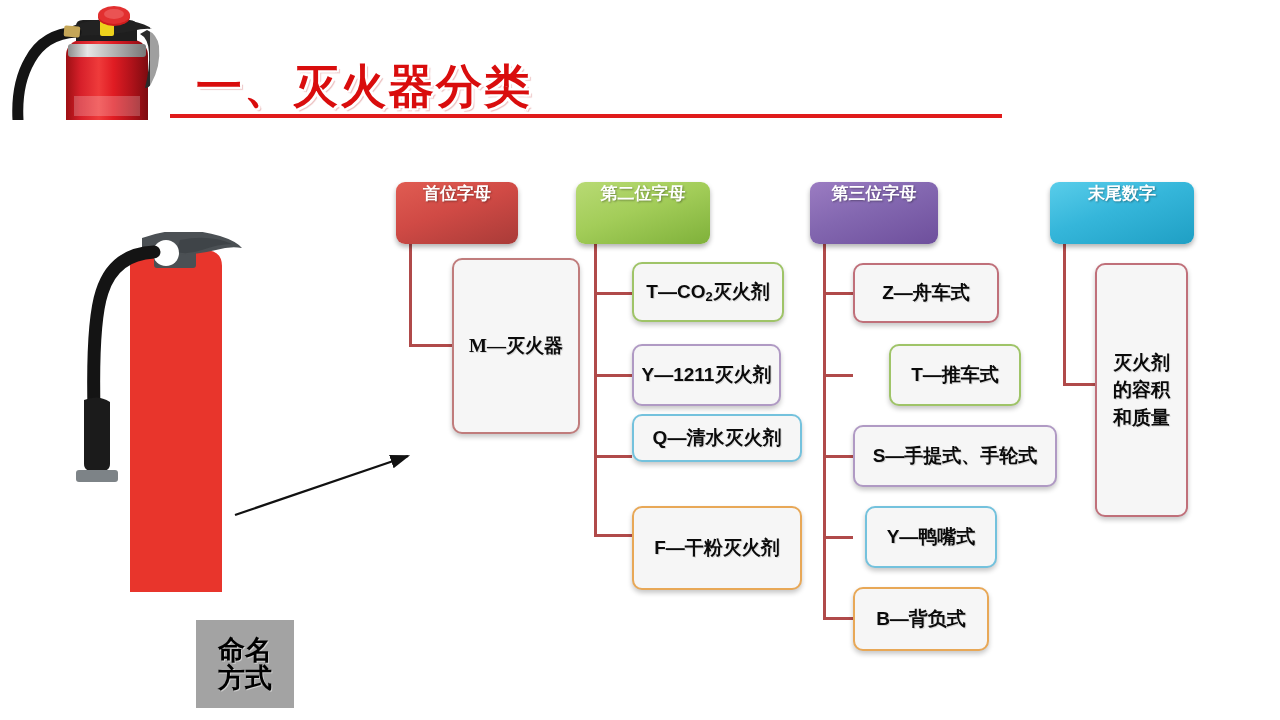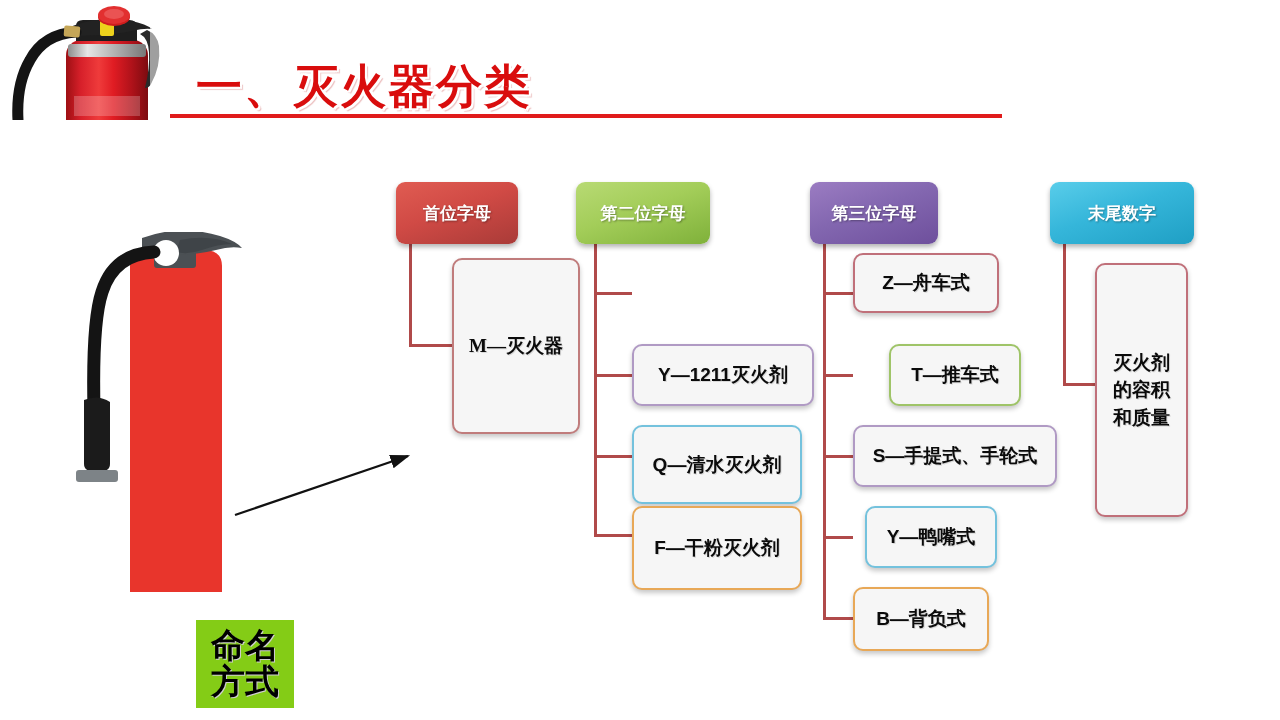--- a/index.html
+++ b/index.html
@@ -24,21 +24,21 @@
       2px 0 0 #fff,-2px 0 0 #fff,0 2px 0 #fff,0 -2px 0 #fff,
       2px 2px 0 #fff,-2px -2px 0 #fff,2px -2px 0 #fff,-2px 2px 0 #fff,
       3px 3px 1px rgba(180,0,0,.25);
     white-space:nowrap;
   }
   .title-rule{position:absolute;left:170px;top:114px;width:832px;height:4px;background:#e01b1b;}
 
   
   .chip{
     position:absolute;border-radius:9px;
-    display:flex;align-items:center;justify-content:center;
+    display:flex;justify-content:center;
     color:#ffffff;font-weight:bold;font-size:17px;
     box-shadow:0 3px 5px rgba(0,0,0,.30);
     text-shadow:1px 1px 2px rgba(0,0,0,.35);
     white-space:nowrap;
   }
   .node{
     position:absolute;border-radius:10px;
     background:#f6f6f6;border:2px solid #bbb;
     display:flex;align-items:center;justify-content:center;
     font-weight:bold;font-size:19px;color:#0b0b0b;
@@ -49,23 +49,23 @@
   }
   .node.multiline{flex-direction:column;font-size:19px;}
   .conn{position:absolute;background:#b04a4a;}
   .v{width:3px;}
   .h{height:3px;}
 
   
   #ext{position:absolute;left:62px;top:232px;width:230px;height:370px;}
   .ext-label-box{
     position:absolute;left:134px;top:388px;width:98px;height:88px;
-    background:#84cc16;display:flex;flex-direction:column;
+    background:#a3a3a3;display:flex;flex-direction:column;
     align-items:center;justify-content:center;
-    font-size:34px;font-weight:bold;color:#000;line-height:1.05;
+    font-size:27px;font-weight:bold;color:#000;line-height:1.05;
     text-shadow:1px 1px 0 #cfcfcf;
   }
   #arrow{position:absolute;left:180px;top:430px;width:280px;height:120px;pointer-events:none;}
   sub{font-size:.68em;vertical-align:-.22em;}
 </style>
 </head>
 <body>
 
 <div id="slide">
 
@@ -183,31 +183,34 @@
   </div>
 
   <div class="chip" style="left:1050px;top:182px;width:144px;height:62px;background:linear-gradient(160deg,#59cdea 0%,#35b6da 45%,#1f9fc4 100%);">
     <span>末尾数字</span>
   </div>
 
   <div class="node" style="left:452px;top:258px;width:128px;height:176px;border-color:#c07c7c;font-family:Liberation Serif, serif;">
     <span>M—灭火器</span>
   </div>
 
-  <div class="node" style="left:632px;top:344px;width:182px;height:62px;border-color:#b09ac4;">
+  <div class="node" style="left:632px;top:262px;width:152px;height:60px;border-color:#9fc468;">
+    <span>T—CO<sub>2</sub>灭火剂</span>
+  </div>
+  <div class="node" style="left:632px;top:344px;width:149px;height:62px;border-color:#b09ac4;">
     <span>Y—1211灭火剂</span>
   </div>
-  <div class="node" style="left:632px;top:425px;width:170px;height:79px;border-color:#74c2dd;">
+  <div class="node" style="left:632px;top:414px;width:170px;height:48px;border-color:#74c2dd;">
     <span>Q—清水灭火剂</span>
   </div>
   <div class="node" style="left:632px;top:506px;width:170px;height:84px;border-color:#e8a857;">
     <span>F—干粉灭火剂</span>
   </div>
 
-  <div class="node" style="left:853px;top:253px;width:146px;height:60px;border-color:#c0707a;">
+  <div class="node" style="left:853px;top:263px;width:146px;height:60px;border-color:#c0707a;">
     <span>Z—舟车式</span>
   </div>
   <div class="node" style="left:853px;top:344px;width:132px;height:62px;border-color:#9fc468;margin-left:36px;">
     <span>T—推车式</span>
   </div>
   <div class="node" style="left:853px;top:425px;width:204px;height:62px;border-color:#b09ac4;text-align:right;">
     <span>S—手提式、手轮式</span>
   </div>
   <div class="node" style="left:853px;top:506px;width:132px;height:62px;border-color:#74c2dd;margin-left:12px;">
     <span>Y—鸭嘴式</span>

